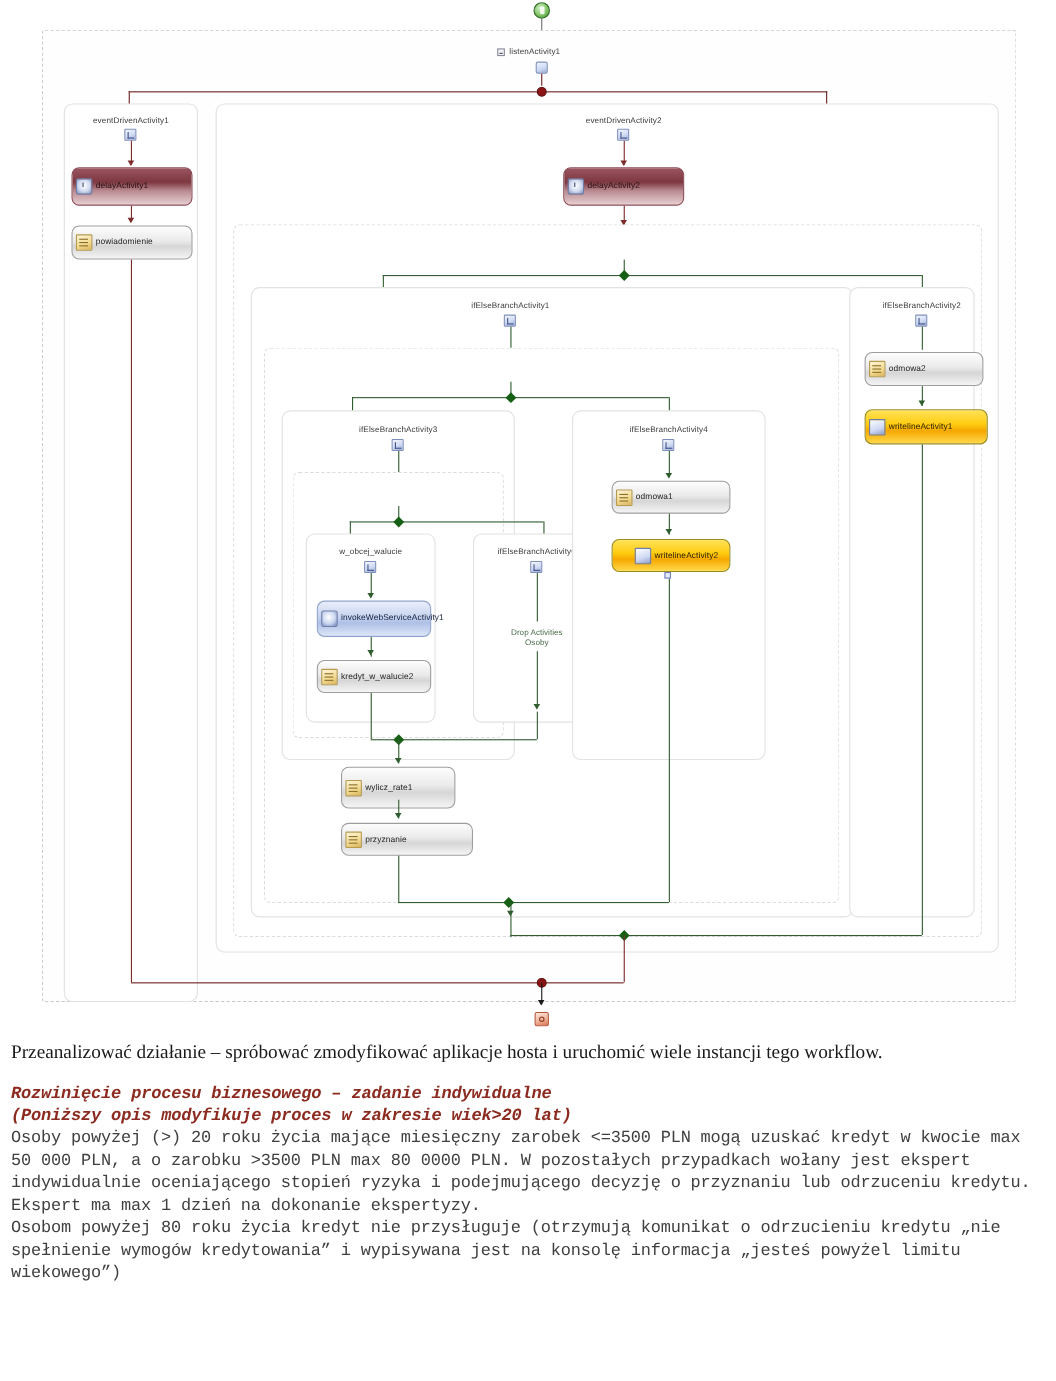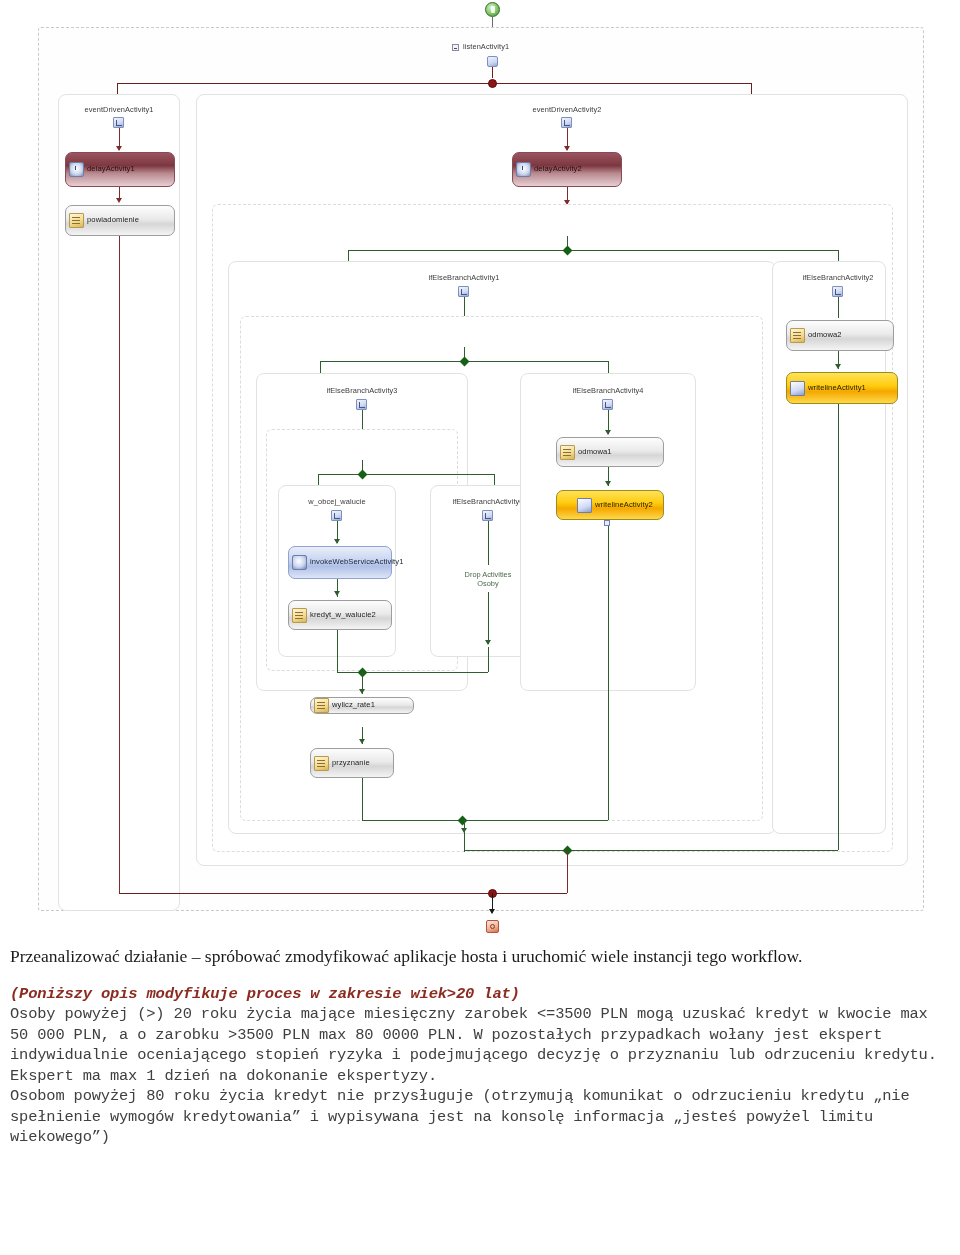--- a/index.html
+++ b/index.html
@@ -335,28 +335,28 @@
   </div>
   <div class="ln v wf" style="left:488px;top:592px;height:52px;"></div>
   <div class="arw wf" style="left:484.5px;top:640px;"></div>
   <div class="ln v wf" style="left:488px;top:647px;height:25px;"></div>
 
   <div class="ln h wf" style="left:337px;top:672px;width:151px;"></div>
   <div class="dia wf" style="left:359px;top:669px;"></div>
   <div class="ln v wf" style="left:362px;top:672px;height:22px;"></div>
   <div class="arw wf" style="left:358.5px;top:689px;"></div>
 
-  <div class="act code wf" style="left:310px;top:697px;width:104px;height:17px;">
+  <div class="act code wf" style="left:310px;top:697px;width:104px;height:38px;">
     <span class="ic"></span>
     <span class="tx">wylicz_rate1</span>
   </div>
   <div class="ln v wf" style="left:362px;top:727px;height:17px;"></div>
   <div class="arw wf" style="left:358.5px;top:739px;"></div>
 
-  <div class="act code wf" style="left:310px;top:748px;width:84px;height:30px;">
+  <div class="act code wf" style="left:310px;top:748px;width:120px;height:30px;">
     <span class="ic"></span>
     <span class="tx">przyznanie</span>
   </div>
   <div class="ln v wf" style="left:362px;top:778px;height:43px;"></div>
 
   <div class="wf panel" style="left:520px;top:373px;width:176px;height:318px;"></div>
   <div class="clabel ctr wf" style="left:608px;top:386px;">ifElseBranchActivity4</div>
   <div class="bicon wf" style="left:602px;top:399px;"></div>
   <div class="ln v wf" style="left:608px;top:410px;height:24px;"></div>
   <div class="arw wf" style="left:604.5px;top:430px;"></div>
@@ -406,16 +406,17 @@
   <div class="ln h wf redk" style="left:119px;top:893px;width:448px;"></div>
   <div class="dot wf" style="left:488px;top:889px;"></div>
   <div class="ln v wf" style="left:492px;top:893px;height:20px;background:#1a1a1a;"></div>
   <div class="arw dark wf" style="left:488.5px;top:909px;"></div>
   <div class="endsq wf" style="left:486px;top:920px;"></div>
 </div>
 
 <div id="textblock">
   <p class="para-serif">Przeanalizować działanie – spróbować zmodyfikować aplikacje hosta i uruchomić wiele instancji tego workflow.</p>
   <div class="spacer"></div>
+  <p class="mono-head">Rozwinięcie procesu biznesowego – zadanie indywidualne</p>
   <p class="mono-head">(Poniższy opis modyfikuje proces w zakresie wiek&gt;20 lat)</p>
   <p class="mono-body">Osoby powyżej (&gt;) 20 roku życia mające miesięczny zarobek &lt;=3500 PLN mogą uzuskać kredyt w kwocie max 50 000 PLN, a o zarobku &gt;3500 PLN max 80 0000 PLN. W pozostałych przypadkach wołany jest ekspert indywidualnie oceniającego stopień ryzyka i podejmującego decyzję o przyznaniu lub odrzuceniu kredytu. Ekspert ma max 1 dzień na dokonanie ekspertyzy.</p>
   <p class="mono-body">Osobom powyżej 80 roku życia kredyt nie przysługuje (otrzymują komunikat o odrzucieniu kredytu „nie spełnienie wymogów kredytowania” i wypisywana jest na konsolę informacja „jesteś powyżel limitu wiekowego”)</p>
 </div>
 
 </body></html>

